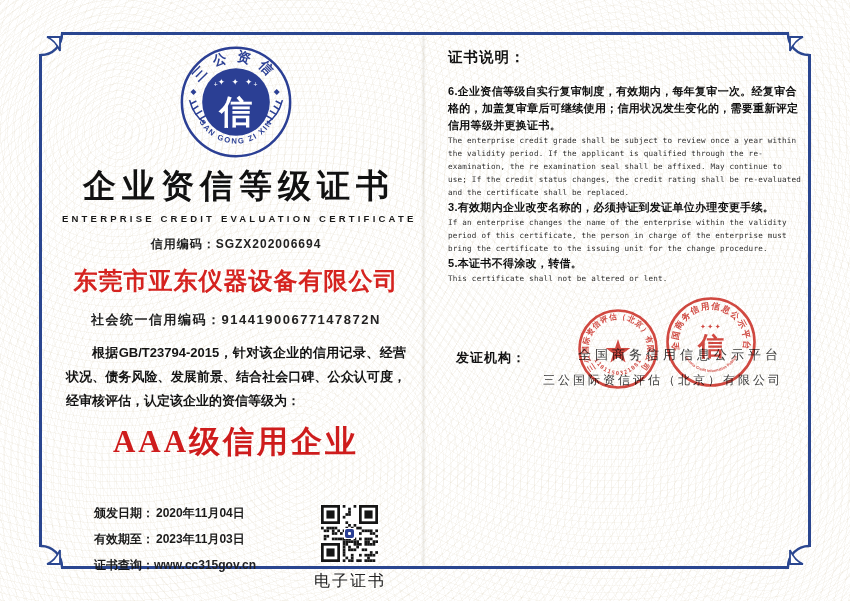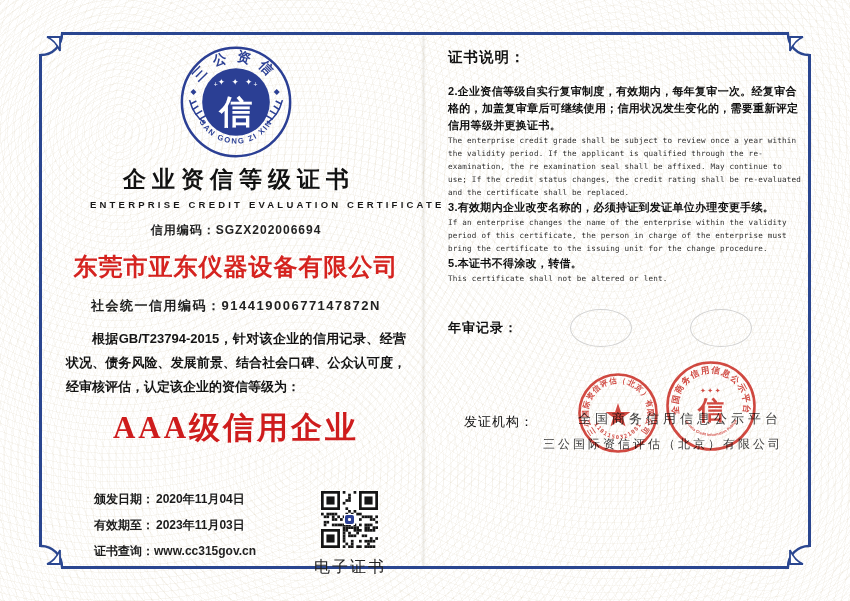--- a/index.html
+++ b/index.html
@@ -14,22 +14,22 @@
       #ffffff;
   }
   .frame { position:absolute; left:0; top:0; }
   .fold-line { position:absolute; left:421px; top:36px; width:5px; height:530px;
     background:linear-gradient(90deg, transparent, rgba(150,140,115,.16), transparent); }
 
   
   .left-page { position:absolute; left:62px; top:42px; width:348px; text-align:center; color:#1b1b1b; }
   .logo-svg { display:block; margin:2px auto 4px auto; }
   .cert-title { font-family:Liberation Mono, monospace; font-weight:700;
-    font-size:23px; letter-spacing:6px; color:#111; white-space:nowrap; margin-left:6px; }
-  .cert-title-en { font-size:9.5px; font-weight:700; letter-spacing:3.2px; color:#181818; margin-top:4px; white-space:nowrap;margin-left:28px; }
+    font-size:33px; letter-spacing:6px; color:#111; white-space:nowrap; margin-left:6px; }
+  .cert-title-en { font-size:9.5px; font-weight:700; letter-spacing:3.2px; color:#181818; margin-top:4px; white-space:nowrap; }
   .credit-code { margin-top:12px; font-size:12px; font-weight:700; letter-spacing:1px; color:#222; }
   .company { margin-top:12px; font-size:24px; font-weight:700; color:#d5231f; letter-spacing:1px; white-space:nowrap; }
   .uscc { margin-top:14px; font-size:13px; font-weight:700; letter-spacing:1.5px; color:#222; white-space:nowrap; }
   .body-par { margin:12px 4px 8px 4px; font-size:13px; font-weight:700; line-height:24px;
     text-align:justify; text-indent:2em; color:#141414; }
   .grade { margin-top:4px; font-family:"Liberation Serif","DejaVu Serif",serif; font-weight:700;
     font-size:31px; letter-spacing:3px; color:#ce1c1c; white-space:nowrap; }
   .footer-row { margin-top:42px; display:flex; align-items:flex-start; text-align:left; }
   .dates-col { padding-left:32px; flex:1; }
   .date-line { font-size:12px; font-weight:700; color:#1a1a1a; margin-bottom:9px; white-space:nowrap; }
@@ -45,21 +45,21 @@
   .instr-list { margin-top:16px; }
   .item .zh { font-size:11px; font-weight:700; line-height:17px; color:#101010; letter-spacing:.3px; }
   .item .en { font-family:"DejaVu Sans Mono","Liberation Mono",monospace; font-size:7.6px;
     line-height:13px; color:#2e2e2e; letter-spacing:.2px; }
   .annual-row { margin-top:22px; display:flex; align-items:center; height:42px; }
   .annual-label { font-size:13px; font-weight:700; letter-spacing:1px; }
   .review-oval { width:62px; height:38px; border:1px solid #d2d2d2; border-radius:50%; }
   .oval-1 { margin-left:52px; }
   .oval-2 { margin-left:58px; }
   .issuer-area { position:relative; margin-top:8px; height:170px; }
-  .issuer-label { position:absolute; left:16px; top:56px; font-size:13px; font-weight:400; letter-spacing:1px; }
+  .issuer-label { position:absolute; left:8px; top:56px; font-size:13px; font-weight:700; letter-spacing:1px; }
   .issuer-line1 { position:absolute; left:130px; top:53px; font-size:13px; font-weight:500;
     letter-spacing:4px; color:#3a3a3a; white-space:nowrap; }
   .issuer-line2 { position:absolute; left:95px; top:79px; font-size:12px; font-weight:500;
     letter-spacing:3px; color:#3a3a3a; white-space:nowrap; }
   .seal { position:absolute; mix-blend-mode:multiply; opacity:.92; }
   .seal-left { left:128px; top:14px; }
   .seal-right { left:216px; top:2px; }
 </style>
 </head>
 <body>
@@ -274,38 +274,33 @@
         <div class="qr-caption">电子证书</div>
       </div>
     </div>
   </div>
 
   <div class="right-page">
     <div class="instr-heading">证书说明：</div>
 
     <div class="instr-list">
       <div class="item">
-        <div class="zh">2.企业资信等级自实行复审制度，有效期内，每年复审一次。经复审合格的，加盖复审章后可继续使用；信用状况发生变化的，需要重新评定信用等级并更换证书。</div>
+        <div class="zh">6.企业资信等级自实行复审制度，有效期内，每年复审一次。经复审合格的，加盖复审章后可继续使用；信用状况发生变化的，需要重新评定信用等级并更换证书。</div>
         <div class="en">The enterprise credit grade shall be subject to review once a year within the validity period. If the applicant is qualified through the re-examination, the re examination seal shall be affixed. May continue to use; If the credit status changes, the credit rating shall be re-evaluated and the certificate shall be replaced.</div>
       </div>
       <div class="item">
         <div class="zh">3.有效期内企业改变名称的，必须持证到发证单位办理变更手续。</div>
         <div class="en">If an enterprise changes the name of the enterprise within the validity period of this certificate, the person in charge of the enterprise must bring the certificate to the issuing unit for the change procedure.</div>
       </div>
       <div class="item">
         <div class="zh">5.本证书不得涂改，转借。</div>
         <div class="en">This certificate shall not be altered or lent.</div>
       </div>
     </div>
 
-    <div class="annual-row">
-      <span class="annual-label">年审记录：</span>
-      <span class="review-oval oval-1"></span>
-      <span class="review-oval oval-2"></span>
-    </div>
 
     <div class="issuer-area">
       <span class="issuer-label">发证机构：</span>
       <span class="issuer-line1">全国商务信用信息公示平台</span>
       <span class="issuer-line2">三公国际资信评估（北京）有限公司</span>
 
       <svg class="seal seal-left" width="84" height="84" viewBox="0 0 84 84">
         <defs>
           <path id="sealLTop" d="M 17.4,59.2 A 30,30 0 1 1 66.6,59.2"></path>
           <path id="sealLBot" d="M 17.6,50.9 A 26,26 0 0 0 66.4,50.9"></path>

